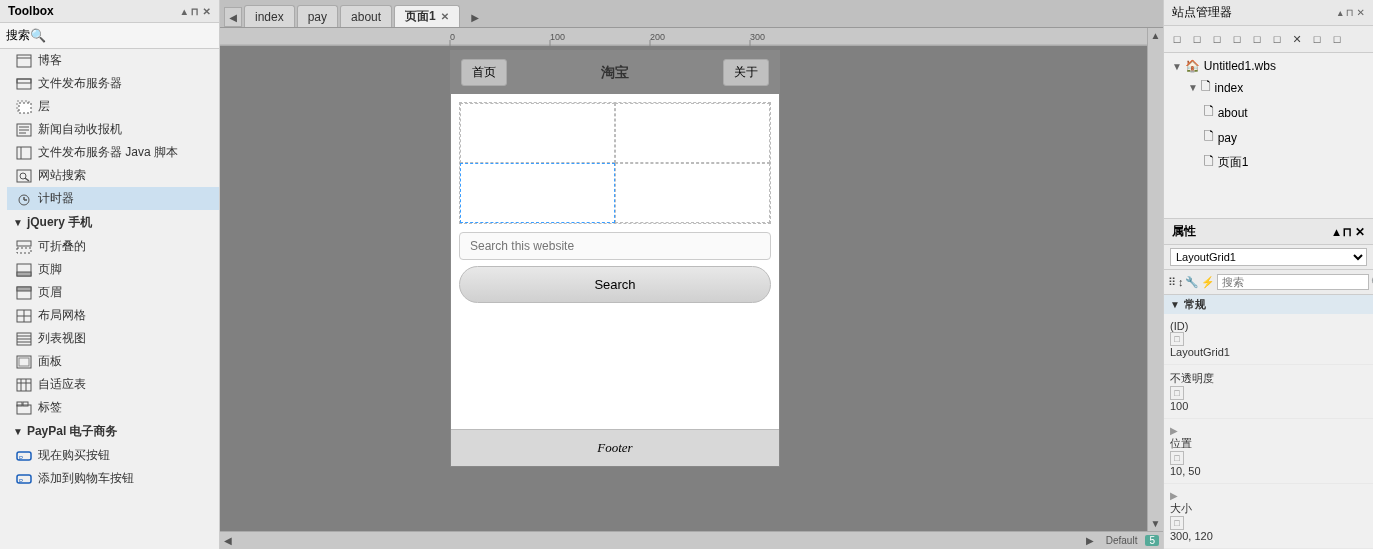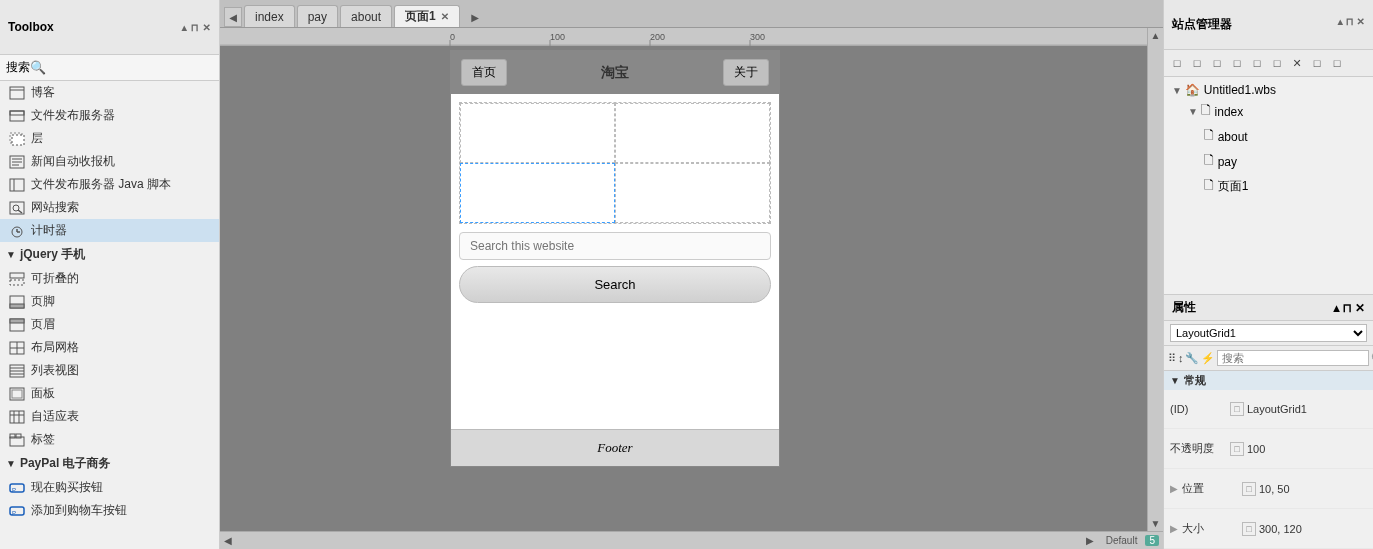--- a/index.html
+++ b/index.html
@@ -11,21 +11,21 @@
       background: #f0f0f0;
       border-right: 1px solid #ccc;
       display: flex;
       flex-direction: column;
       height: 549px;
       flex-shrink: 0;
     }
     .toolbox-header {
       background: #e8e8e8;
       border-bottom: 1px solid #ccc;
-      padding: 20px 8px;
+      padding: 4px 8px;
       display: flex;
       align-items: center;
       justify-content: space-between;
       font-size: 12px;
       font-weight: bold;
     }
     .toolbox-header-icons {
       display: flex; gap: 4px;
     }
     .toolbox-header-icons span {
@@ -38,20 +38,21 @@
       border-bottom: 1px solid #ccc;
       background: #f5f5f5;
     }
     .toolbox-search .search-icon {
       color: #666;
       font-size: 13px;
     }
     .toolbox-list {
       overflow-y: auto;
       flex: 1;
+      padding-left: 7px;
     }
     .toolbox-item {
       display: flex;
       align-items: center;
       padding: 3px 8px;
       cursor: pointer;
       font-size: 12px;
       color: #333;
     }
     .toolbox-item .item-icon {
@@ -171,26 +172,26 @@
       background: #f0f0f0;
       border-left: 1px solid #ccc;
       display: flex;
       flex-direction: column;
       height: 549px;
       flex-shrink: 0;
     }
     .right-panel-header {
       background: #e8e8e8;
       border-bottom: 1px solid #ccc;
-      padding: 16px 8px;
-      display: flex;
-      align-items: flex-start;
+      padding: 4px 8px;
+      display: flex;
+      align-items: center;
       justify-content: space-between;
       font-size: 12px;
-      font-weight: bold;
+      font-weight: normal;
     }
     .right-panel-header-icons {
       display: flex; gap: 3px;
     }
     .right-panel-header-icons span {
       font-size: 10px; color: #666; cursor: pointer;
     }
     .site-manager-toolbar {
       display: flex;
       padding: 4px 4px;
@@ -257,23 +258,24 @@
       background: #dde8f0;
       padding: 2px 6px;
       font-size: 11px;
       font-weight: bold;
       color: #333;
       display: flex; align-items: center;
     }
     .prop-section-header .arrow { margin-right: 4px; font-size: 10px; }
     .prop-row {
       display: flex;
-      align-items: center;
-      padding: 12px 6px;
+      align-items: flex-start;
+      padding: 6px 6px;
       border-bottom: 1px solid #e8e8e8;
+      flex-direction: column;
     }
     .prop-row .prop-name {
       width: 60px;
       font-size: 11px;
       color: #333;
       flex-shrink: 0;
     }
     .prop-row .prop-icon {
       width: 14px; height: 14px;
       display: flex; align-items: center; justify-content: center;

